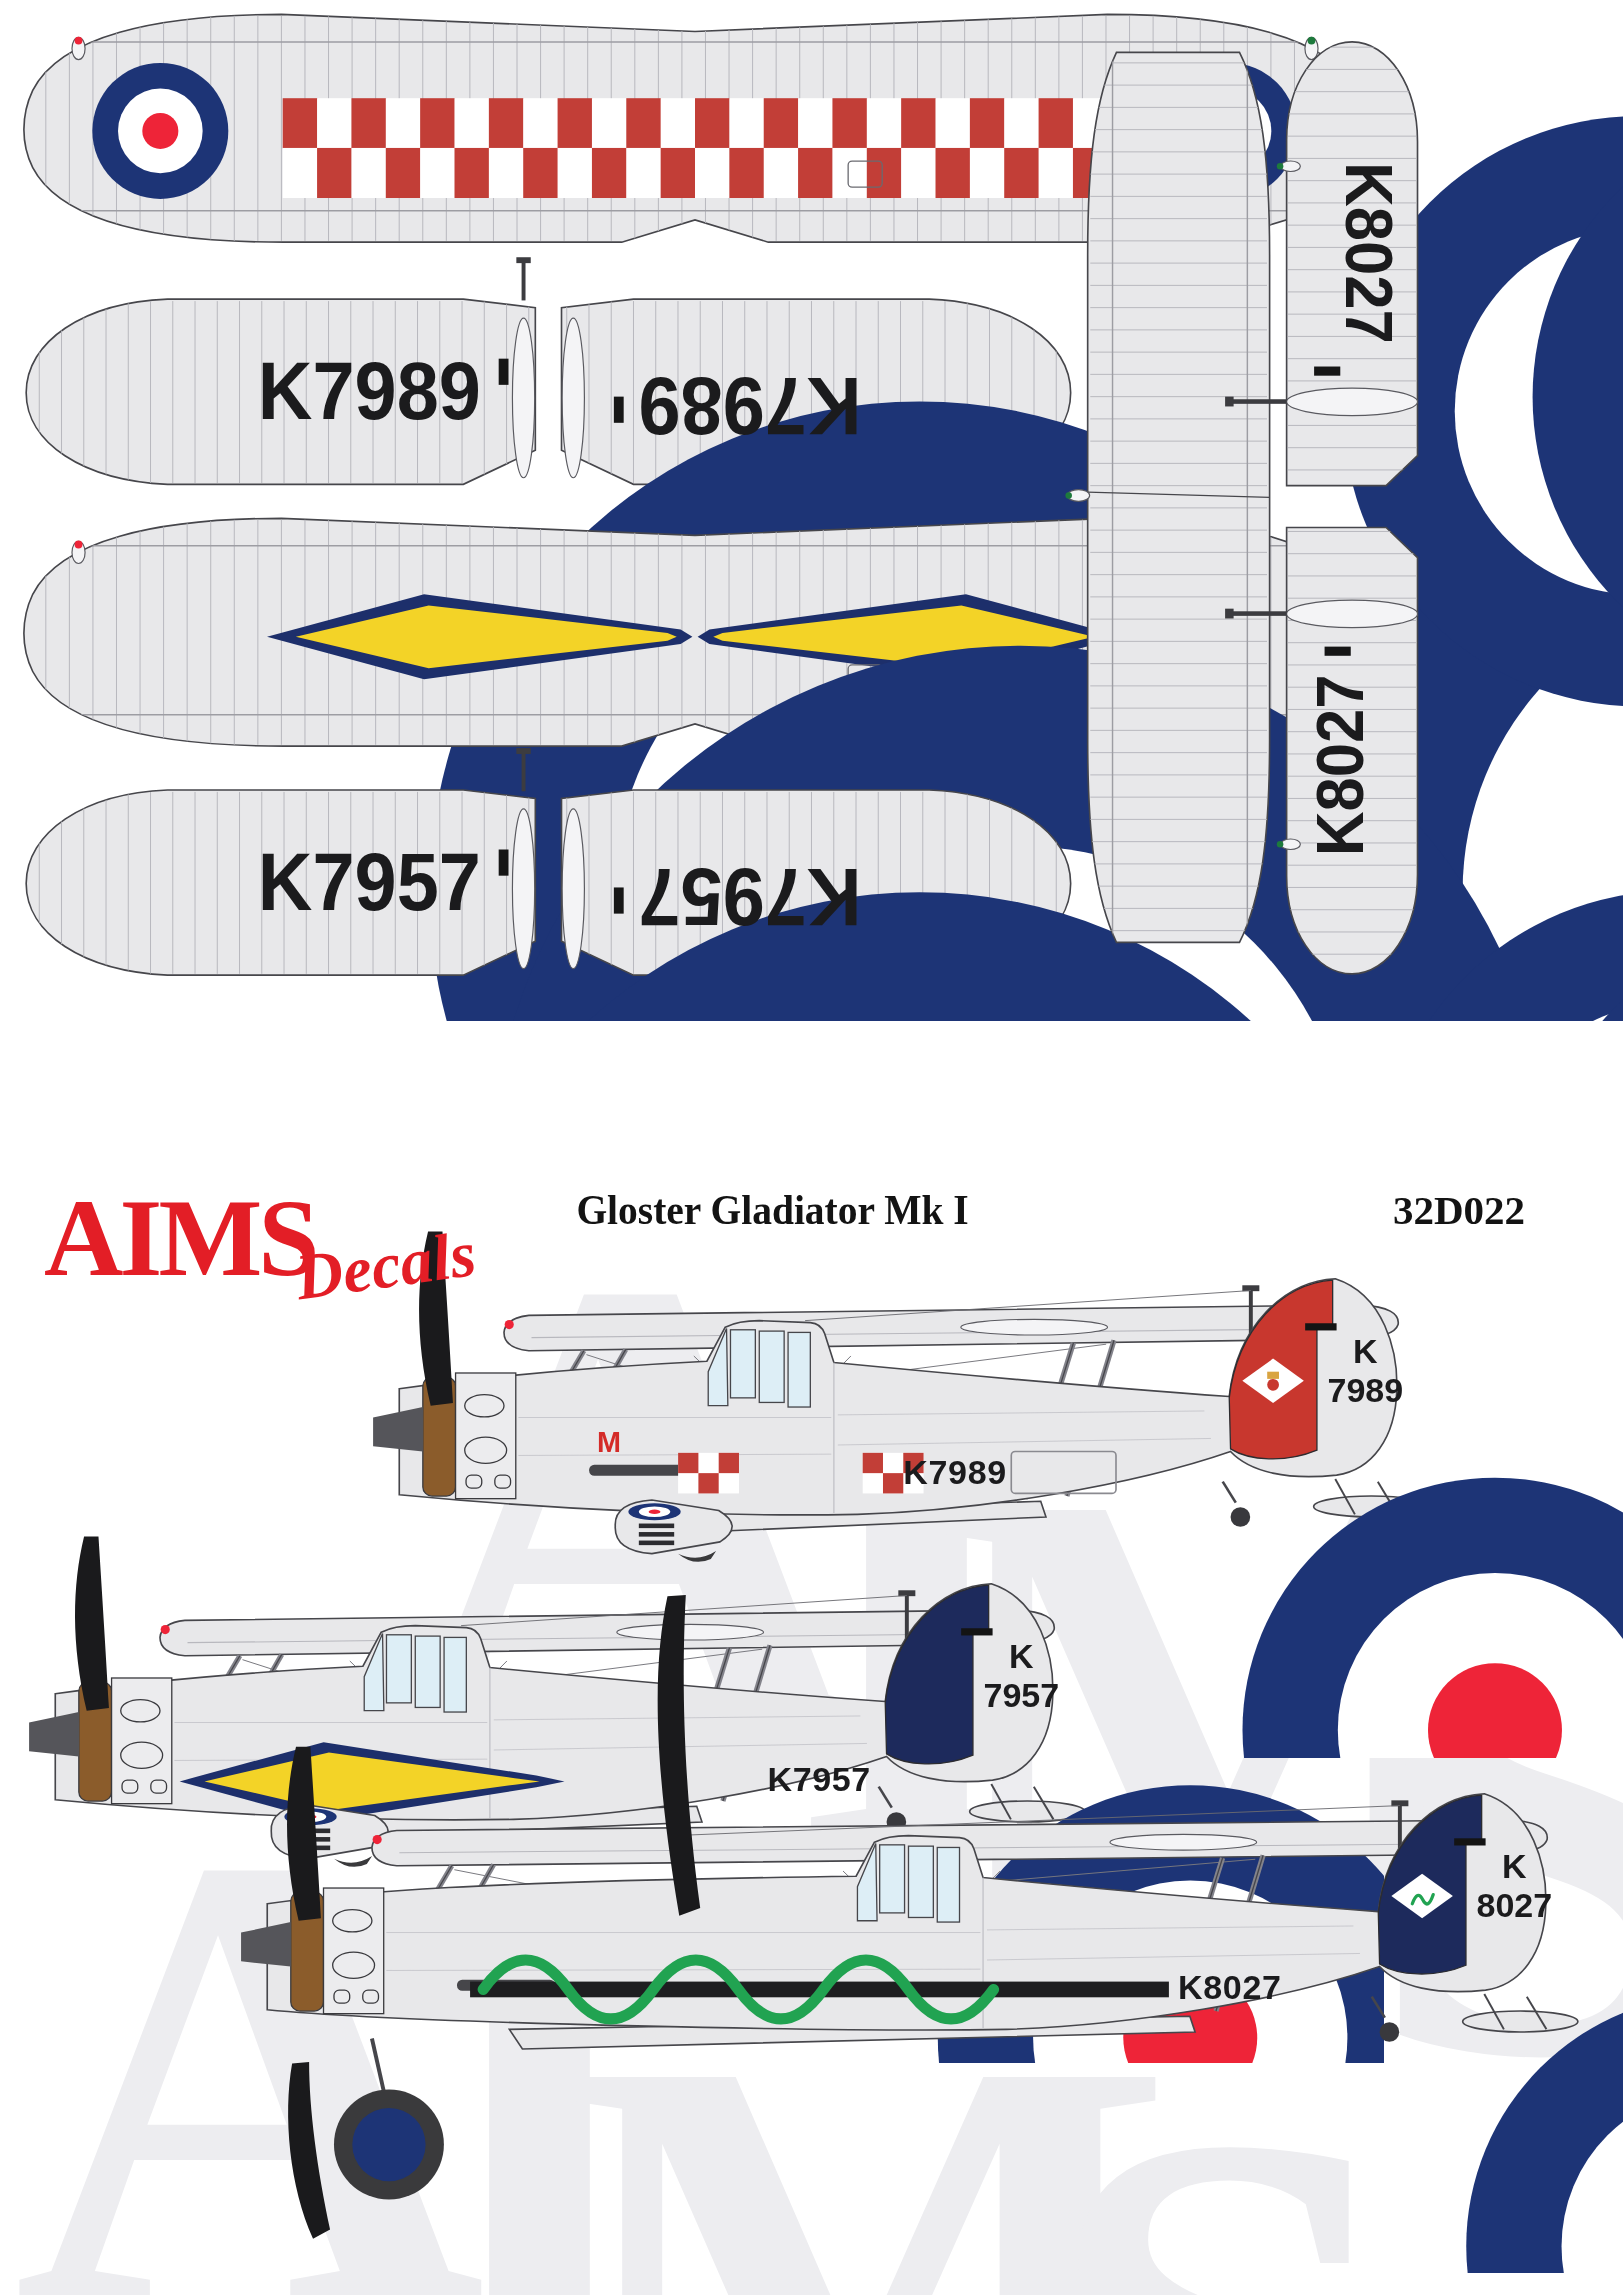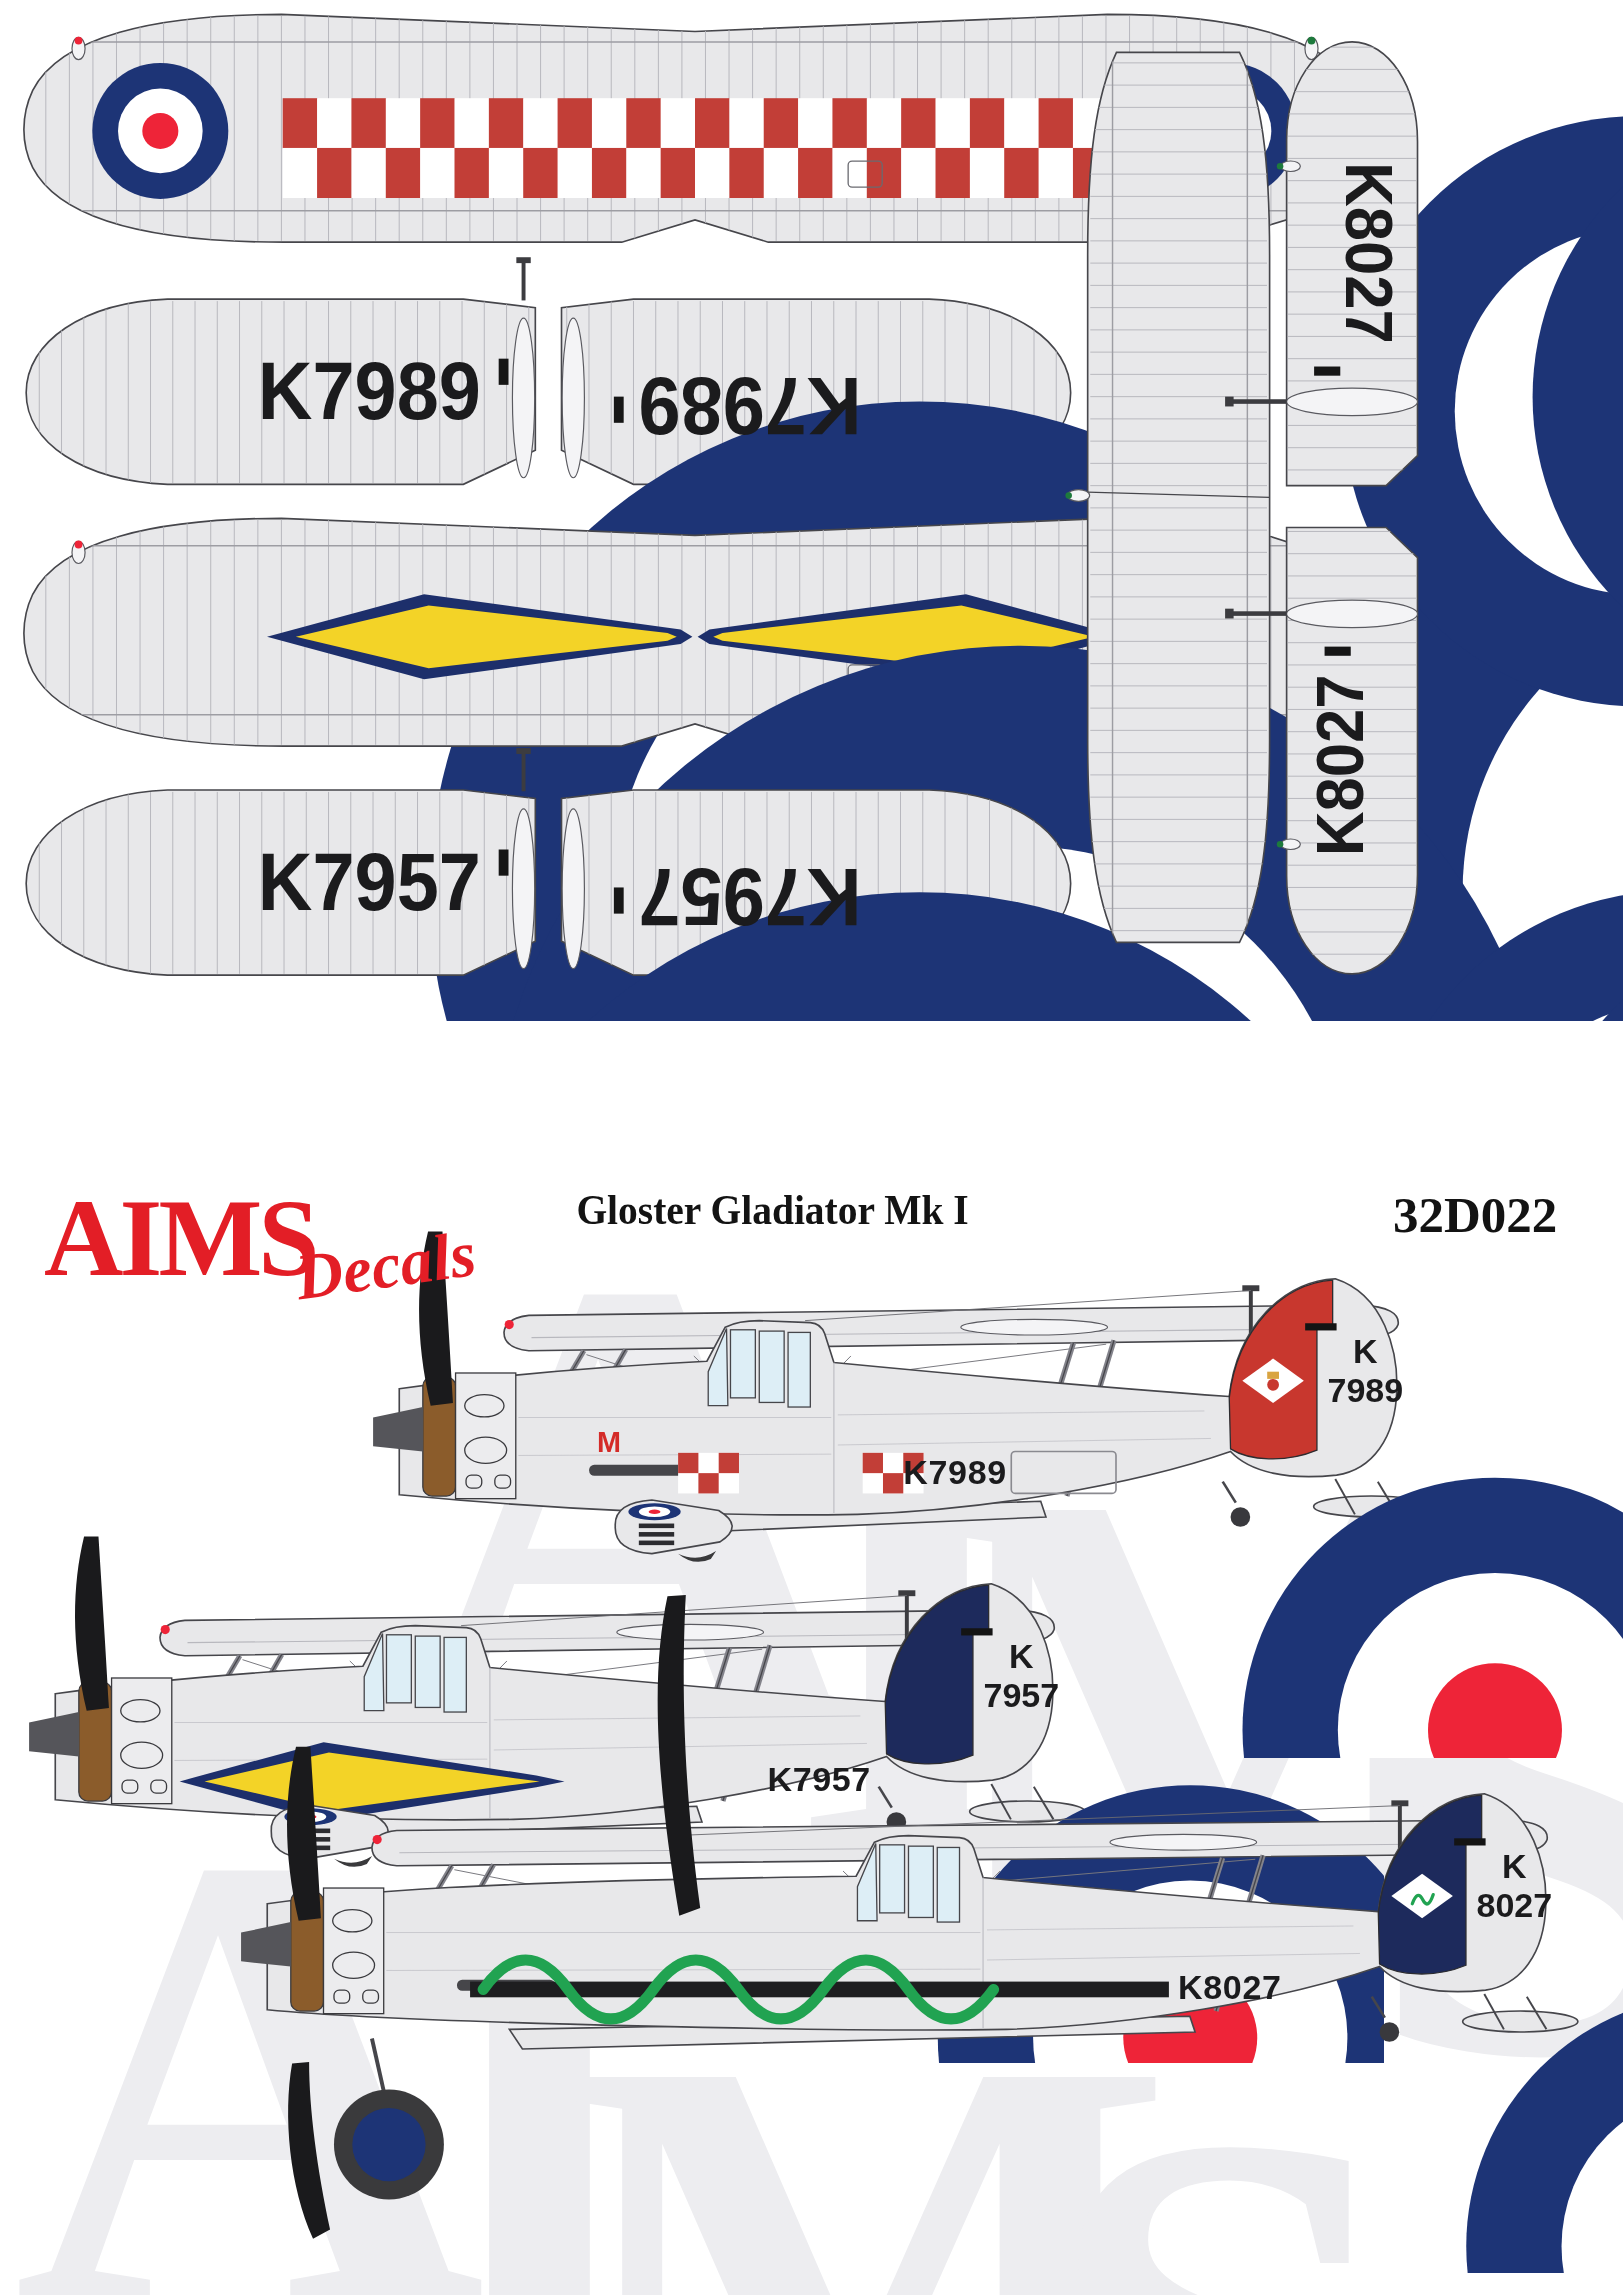--- a/index.html
+++ b/index.html
@@ -19,21 +19,21 @@
   .logo{position:absolute;left:36px;top:1175px;z-index:4;white-space:nowrap;}
   .logo .aims{font-family:"Liberation Serif",serif;font-weight:bold;font-size:110px;
         color:var(--aims-red);letter-spacing:-3.9px;margin-left:8px;}
   .logo .decals{font-family:"Liberation Serif",serif;font-style:italic;font-weight:bold;
         font-size:65px;color:var(--aims-red);display:inline-block;
         transform:rotate(-8deg) translate(-22px,9.2px);}
   .doc-title{position:absolute;left:537px;top:1186px;width:471px;text-align:center;z-index:4;
         font-family:"Liberation Serif",serif;font-weight:bold;font-size:42px;color:#131313;
         transform:scaleX(.94);}
   .doc-code{position:absolute;left:1393px;top:1186px;z-index:4;
-        font-family:"Liberation Serif",serif;font-weight:bold;font-size:51px;color:#131313;}
+        font-family:"Liberation Serif",serif;font-weight:bold;font-size:41px;color:#131313;}
 </style>
 </head>
 <body>
 
 <div class="page">
 
   <div class="watermark" id="wm">
       <span style="left:393px;top:1244px">A</span>
       <span style="left:789px;top:1358px">I</span>
       <span style="left:926px;top:1456px">M</span>

